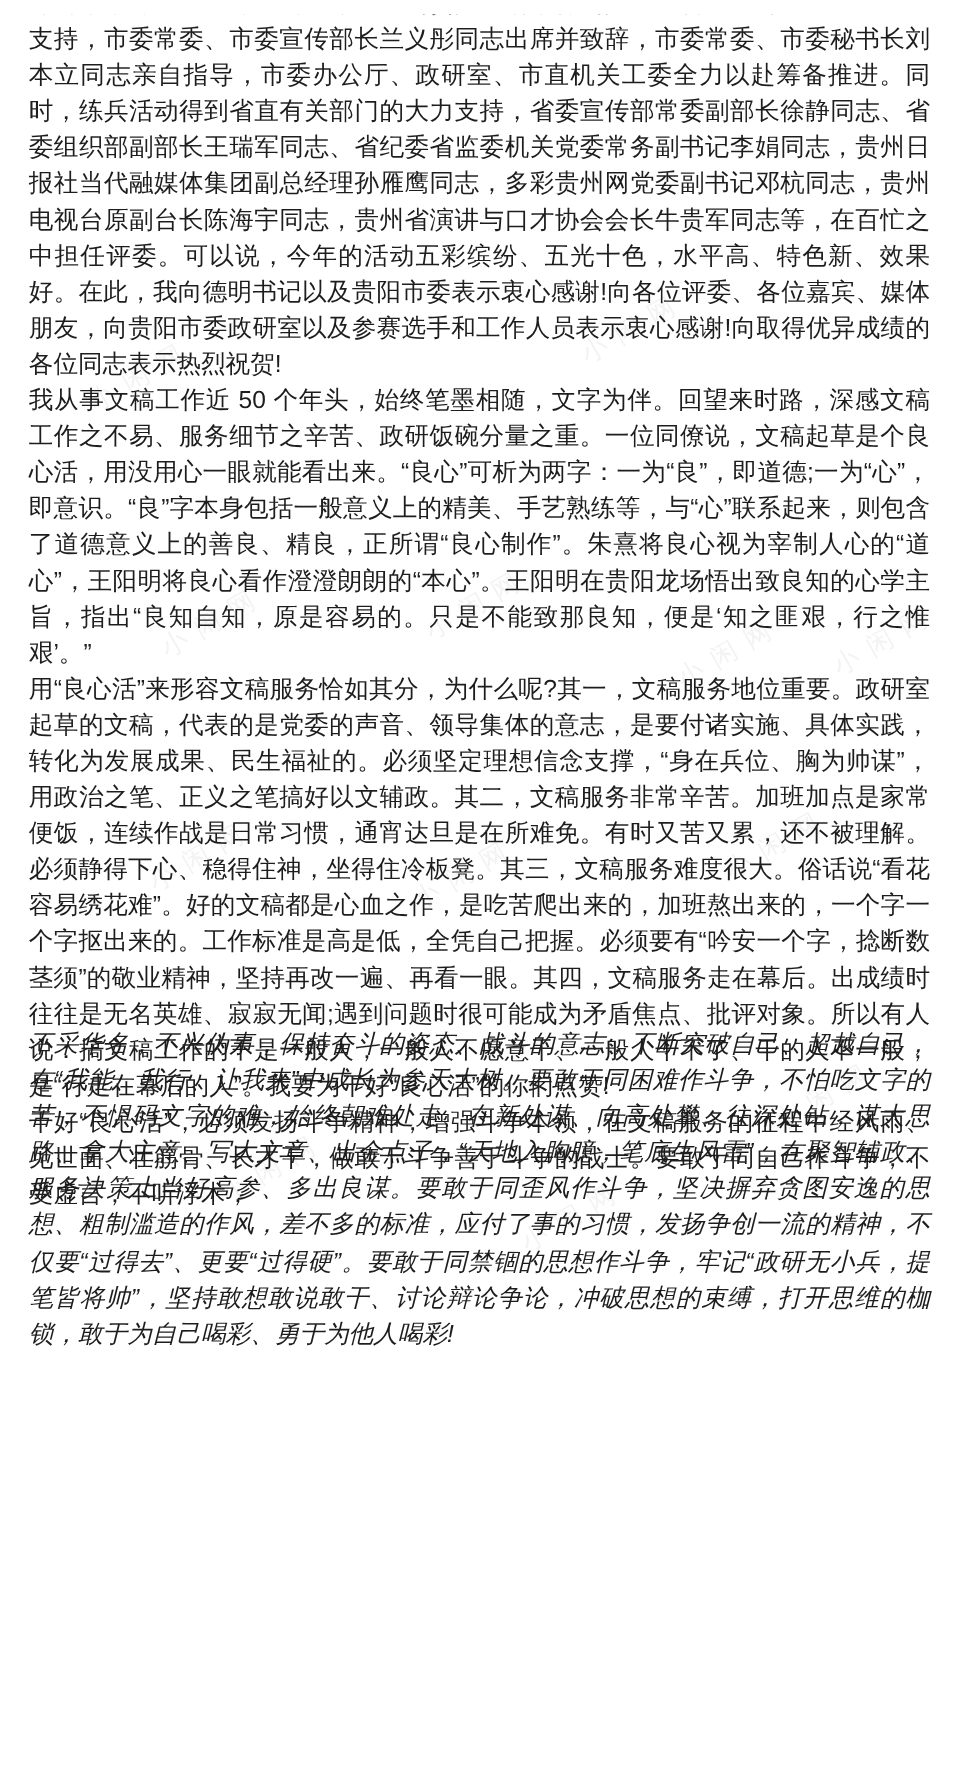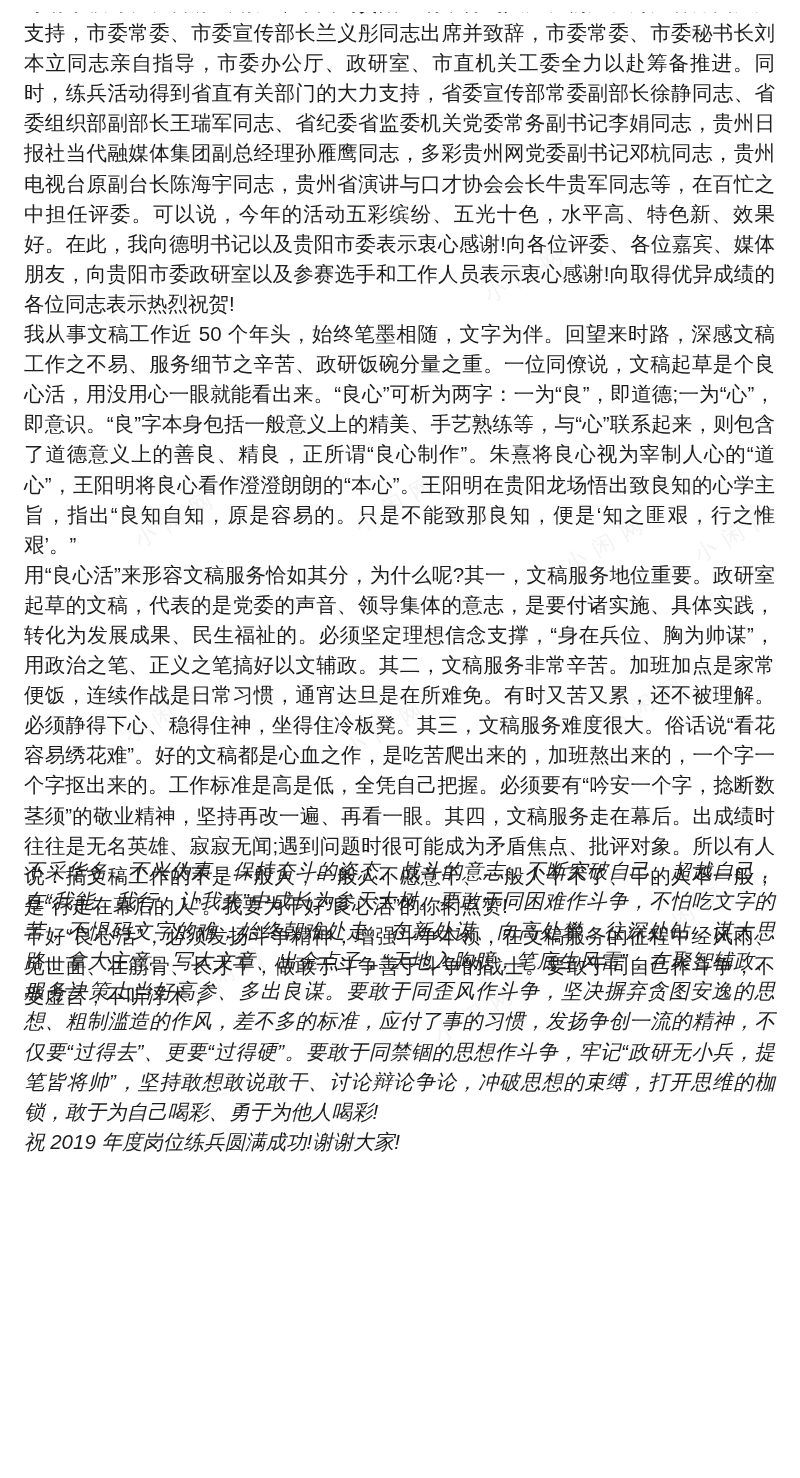--- a/index.html
+++ b/index.html
@@ -108,18 +108,17 @@
       <p>可谓厚积薄发、百炼成钢。今年回到贵阳主场，得到人力、物力、财力各方面大力支持，市委常委、市委宣传部长兰义彤同志出席并致辞，市委常委、市委秘书长刘本立同志亲自指导，市委办公厅、政研室、市直机关工委全力以赴筹备推进。同时，练兵活动得到省直有关部门的大力支持，省委宣传部常委副部长徐静同志、省委组织部副部长王瑞军同志、省纪委省监委机关党委常务副书记李娟同志，贵州日报社当代融媒体集团副总经理孙雁鹰同志，多彩贵州网党委副书记邓杭同志，贵州电视台原副台长陈海宇同志，贵州省演讲与口才协会会长牛贵军同志等，在百忙之中担任评委。可以说，今年的活动五彩缤纷、五光十色，水平高、特色新、效果好。在此，我向德明书记以及贵阳市委表示衷心感谢!向各位评委、各位嘉宾、媒体朋友，向贵阳市委政研室以及参赛选手和工作人员表示衷心感谢!向取得优异成绩的各位同志表示热烈祝贺!</p>
       <p>我从事文稿工作近 50 个年头，始终笔墨相随，文字为伴。回望来时路，深感文稿工作之不易、服务细节之辛苦、政研饭碗分量之重。一位同僚说，文稿起草是个良心活，用没用心一眼就能看出来。“良心”可析为两字：一为“良”，即道德;一为“心”，即意识。“良”字本身包括一般意义上的精美、手艺熟练等，与“心”联系起来，则包含了道德意义上的善良、精良，正所谓“良心制作”。朱熹将良心视为宰制人心的“道心”，王阳明将良心看作澄澄朗朗的“本心”。王阳明在贵阳龙场悟出致良知的心学主旨，指出“良知自知，原是容易的。只是不能致那良知，便是‘知之匪艰，行之惟艰’。”</p>
       <p>用“良心活”来形容文稿服务恰如其分，为什么呢?其一，文稿服务地位重要。政研室起草的文稿，代表的是党委的声音、领导集体的意志，是要付诸实施、具体实践，转化为发展成果、民生福祉的。必须坚定理想信念支撑，“身在兵位、胸为帅谋”，用政治之笔、正义之笔搞好以文辅政。其二，文稿服务非常辛苦。加班加点是家常便饭，连续作战是日常习惯，通宵达旦是在所难免。有时又苦又累，还不被理解。必须静得下心、稳得住神，坐得住冷板凳。其三，文稿服务难度很大。俗话说“看花容易绣花难”。好的文稿都是心血之作，是吃苦爬出来的，加班熬出来的，一个字一个字抠出来的。工作标准是高是低，全凭自己把握。必须要有“吟安一个字，捻断数茎须”的敬业精神，坚持再改一遍、再看一眼。其四，文稿服务走在幕后。出成绩时往往是无名英雄、寂寂无闻;遇到问题时很可能成为矛盾焦点、批评对象。所以有人说：搞文稿工作的不是一般人，一般人不愿意干、一般人干不了、干的人不一般，是“行走在幕后的人”。我要为干好“良心活”的你们点赞!</p>
       <p>干好“良心活”，必须发扬斗争精神，增强斗争本领，在文稿服务的征程中经风雨、见世面、壮筋骨、长才干，做敢于斗争善于斗争的战士。要敢于同自己作斗争，不受虚言，不听浮术，</p>
     </div>
   </section>
 
   <section class="page page-2">
     <div class="body-text">
       <p>不采华名，不兴伪事，保持奋斗的姿态、战斗的意志，不断突破自己、超越自己，在“我能、我行、让我来”中成长为参天大树。要敢于同困难作斗争，不怕吃文字的苦，不惧码文字的难，始终朝难处走、在新处谋、向高处攀、往深处钻，谋大思路、拿大主意、写大文章、出金点子，“天地入胸臆，笔底生风雷”，在聚智辅政、服务决策上当好高参、多出良谋。要敢于同歪风作斗争，坚决摒弃贪图安逸的思想、粗制滥造的作风，差不多的标准，应付了事的习惯，发扬争创一流的精神，不仅要“过得去”、更要“过得硬”。要敢于同禁锢的思想作斗争，牢记“政研无小兵，提笔皆将帅”，坚持敢想敢说敢干、讨论辩论争论，冲破思想的束缚，打开思维的枷锁，敢于为自己喝彩、勇于为他人喝彩!</p>
-      <p class="last-line-left">祝 2019 年度岗位练兵圆满成功!谢谢大家!</p>
     </div>
   </section>
 
   <div class="clip-top"></div>
 </div>
 
 </body></html>

